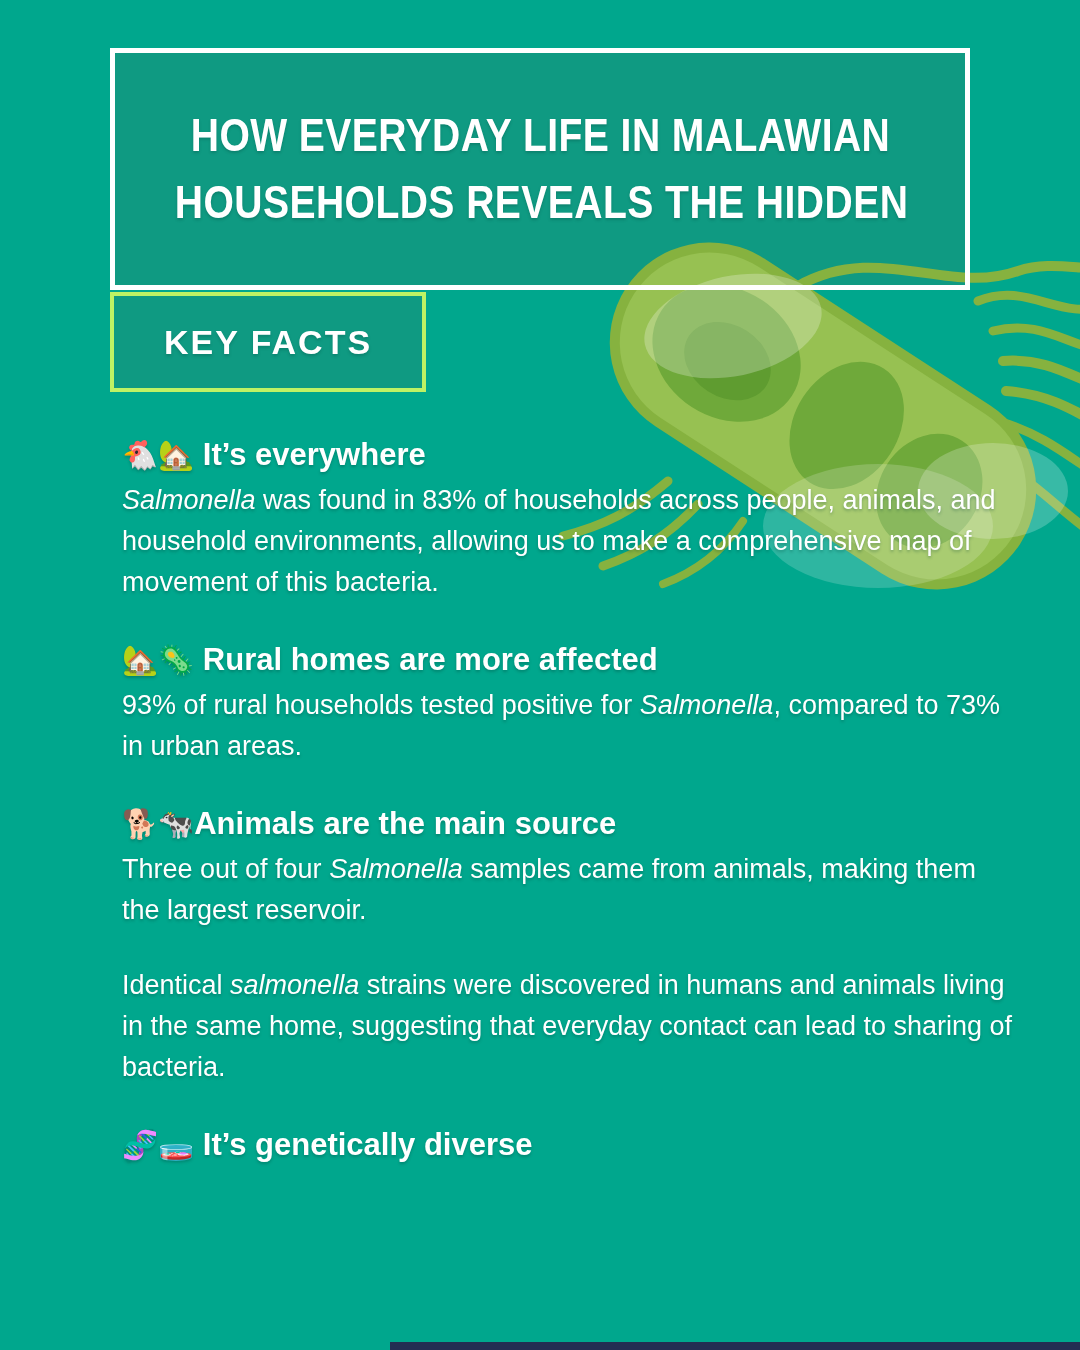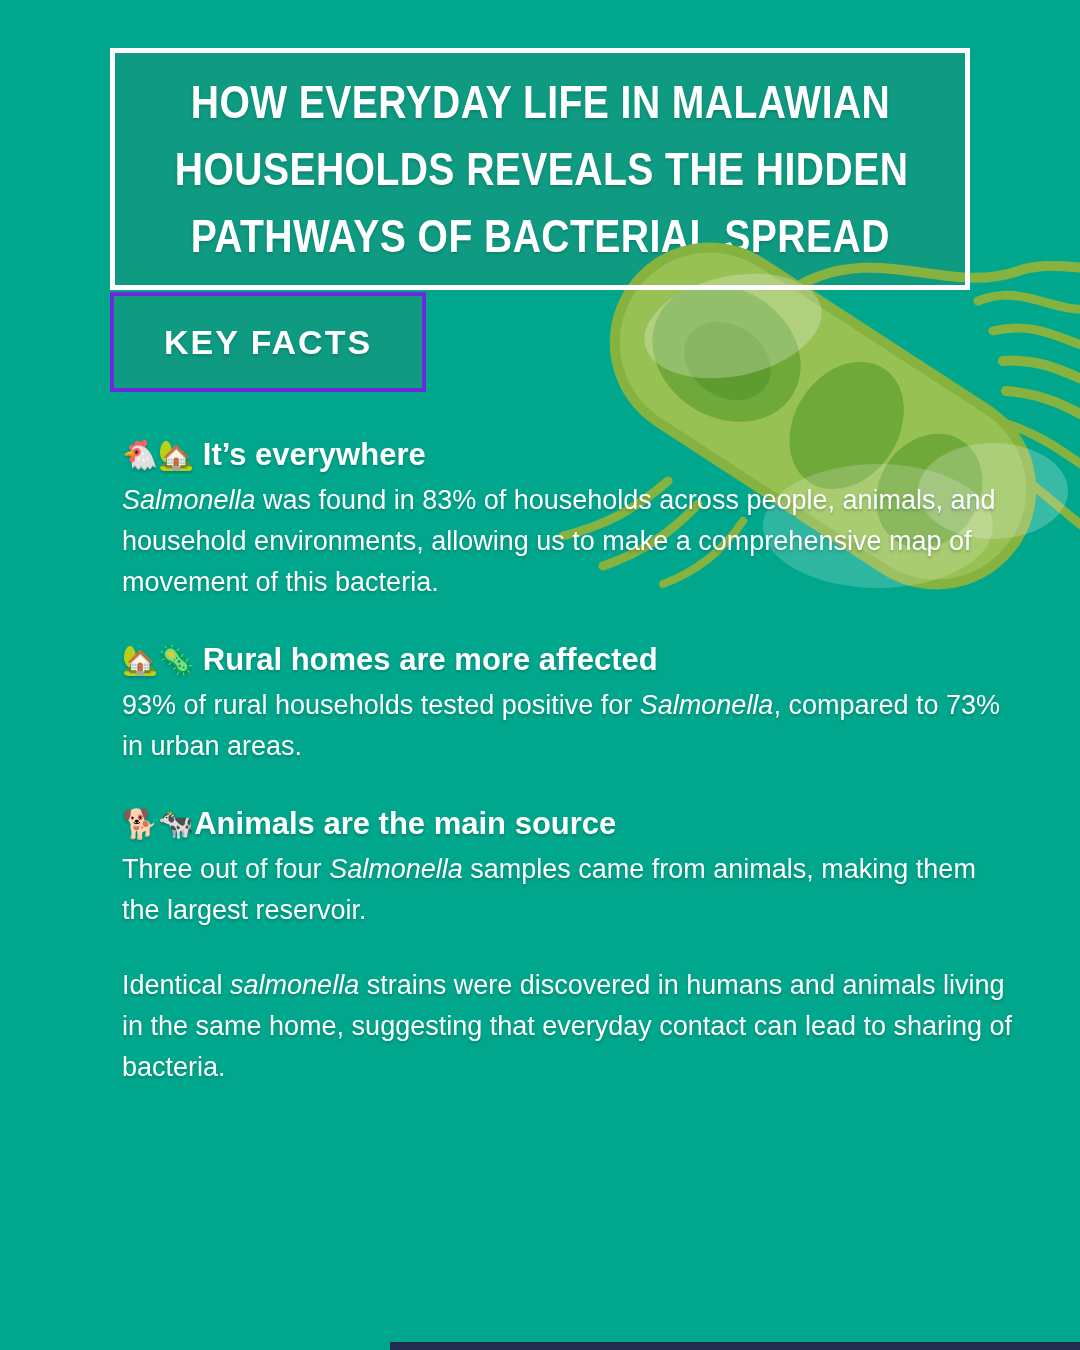--- a/index.html
+++ b/index.html
@@ -38,21 +38,21 @@
   .title-box-border{
     position:absolute;left:110px;top:48px;width:860px;height:242px;
     border:5px solid #ffffff;
     z-index:3;
     pointer-events:none;
   }
   
   .keyfacts-box{
     position:absolute;left:110px;top:292px;width:316px;height:100px;
     background:var(--panel);
-    border:4px solid #6d28d9;
+    border:4px solid #bef264;
     z-index:3;
     display:flex;align-items:center;justify-content:center;
   }
   .keyfacts-label{
     font-size:34px;font-weight:700;letter-spacing:2px;
     text-shadow:0 2px 3px rgba(0,60,50,.25);
   }
   
   .bacteria-svg{
     position:absolute;left:548px;top:226px;
@@ -83,21 +83,20 @@
   }
 </style>
 </head>
 <body>
 
 <div class="page">
 
   <div class="title-box-fill">
     <div class="title-line"><span>HOW EVERYDAY LIFE IN MALAWIAN</span></div>
     <div class="title-line"><span>HOUSEHOLDS REVEALS THE HIDDEN</span></div>
-    <div class="title-line"><span>PATHWAYS OF BACTERIAL SPREAD</span></div>
   </div>
 
   <svg class="bacteria-svg" width="540" height="360" viewBox="0 0 540 360">
     <g fill="none" stroke-linecap="round">
       <path d="M250,60 C330,15 400,70 470,45 C510,32 545,50 590,38" stroke-width="10" stroke="#86b23f"></path>
       <path d="M430,75 C480,55 510,95 560,80 C592,72 615,85 645,78" stroke-width="9" stroke="#86b23f"></path>
       <path d="M445,105 C505,90 530,135 590,125 C622,120 642,132 665,128" stroke-width="9" stroke="#86b23f"></path>
       <path d="M455,135 C520,130 545,175 610,170" stroke-width="10" stroke="#86b23f"></path>
       <path d="M458,165 C530,170 555,215 618,222" stroke-width="10" stroke="#86b23f"></path>
       <path d="M450,195 C520,215 545,260 608,277" stroke-width="9" stroke="#86b23f"></path>
@@ -148,19 +147,22 @@
         <span class="emoji">🐕</span><span class="emoji">🐄</span><span>Animals are the main source</span>
       </div>
       <div class="section-body">Three out of four <i>Salmonella</i> samples came from animals, making them the largest reservoir.</div>
     </div>
 
     <div class="section">
       <div class="section-body">Identical <i>salmonella</i> strains were discovered in humans and animals living in the same home, suggesting that everyday contact can lead to sharing of bacteria.</div>
     </div>
 
     <div class="section">
+      <div class="section-heading">
+        <span class="emoji">🧬</span><span class="emoji">🧫</span><span> It’s genetically diverse</span>
+      </div>
     </div>
 
   </div>
 
   <div class="footer-bar"></div>
 
 </div>
 
 </body></html>

